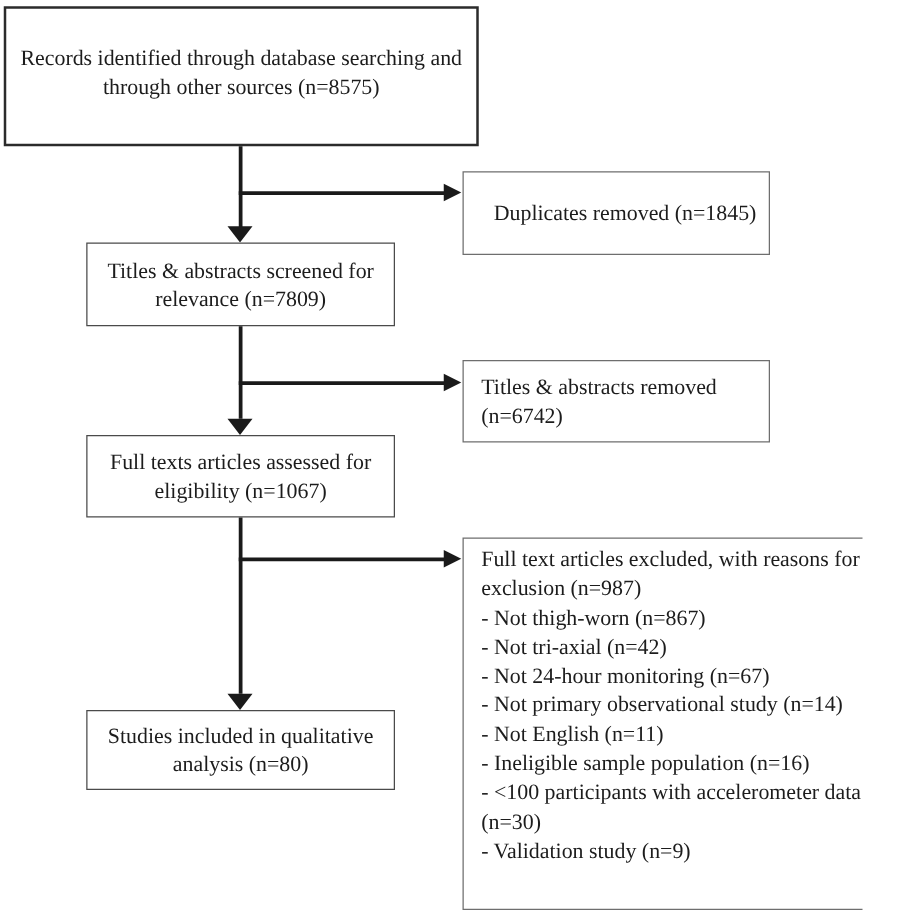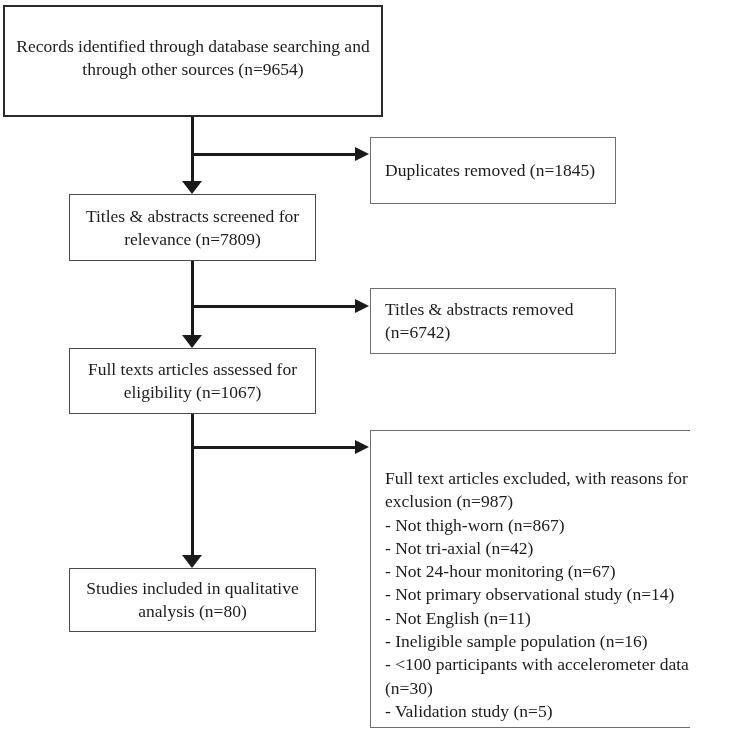--- a/index.html
+++ b/index.html
@@ -62,30 +62,30 @@
   }
   .reasons div { line-height: 23.3px; }
 </style>
 </head>
 <body>
 
 <div class="canvas">
 
   <div class="box center b-thick" style="left:3px; top:5px; width:380px; height:112px; padding-bottom:6px;">
     <div>Records identified through database searching and</div>
-    <div>through other sources (n=9654)</div>
+    <div>through other sources (n=8575)</div>
   </div>
 
   <div class="vline" style="left:191px; top:117px; height:66px;"></div>
   <div class="head-down" style="left:182px; top:181px;"></div>
 
   <div class="hline" style="left:191px; top:153px; width:165px;"></div>
   <div class="head-right" style="left:355px; top:147px;"></div>
 
-  <div class="box leftalign b-gray" style="left:370px; top:137px; width:246px; height:67px; padding-left:14px;">
+  <div class="box leftalign b-gray" style="left:370px; top:137px; width:246px; height:67px; padding-left:24px;">
     <div>Duplicates removed (n=1845)</div>
   </div>
 
   <div class="box center b-dark" style="left:69px; top:194px; width:247px; height:67px;">
     <div>Titles &amp; abstracts screened for</div>
     <div>relevance (n=7809)</div>
   </div>
 
   <div class="vline" style="left:191px; top:261px; height:74px;"></div>
   <div class="head-down" style="left:182px; top:335px;"></div>
@@ -102,31 +102,31 @@
     <div>Full texts articles assessed for</div>
     <div>eligibility (n=1067)</div>
   </div>
 
   <div class="vline" style="left:191px; top:414px; height:141px;"></div>
   <div class="head-down" style="left:182px; top:555px;"></div>
 
   <div class="hline" style="left:191px; top:446px; width:165px;"></div>
   <div class="head-right" style="left:355px; top:440px;"></div>
 
-  <div class="box leftalign b-gray reasons" style="left:370px; top:430px; width:363px; height:298px; padding:36px 10px 0 14px; justify-content:flex-start;">
+  <div class="box leftalign b-gray reasons" style="left:370px; top:430px; width:363px; height:298px; padding:5px 10px 0 14px; justify-content:flex-start;">
     <div>Full text articles excluded, with reasons for</div>
     <div>exclusion (n=987)</div>
     <div>- Not thigh-worn (n=867)</div>
     <div>- Not tri-axial (n=42)</div>
     <div>- Not 24-hour monitoring (n=67)</div>
     <div>- Not primary observational study (n=14)</div>
     <div>- Not English (n=11)</div>
     <div>- Ineligible sample population (n=16)</div>
     <div>- &lt;100 participants with accelerometer data (n=30)</div>
-    <div>- Validation study (n=5)</div>
+    <div>- Validation study (n=9)</div>
   </div>
 
   <div class="box center b-dark" style="left:69px; top:568px; width:247px; height:64px;">
     <div>Studies included in qualitative</div>
     <div>analysis (n=80)</div>
   </div>
 
 </div>
 
 </body></html>

